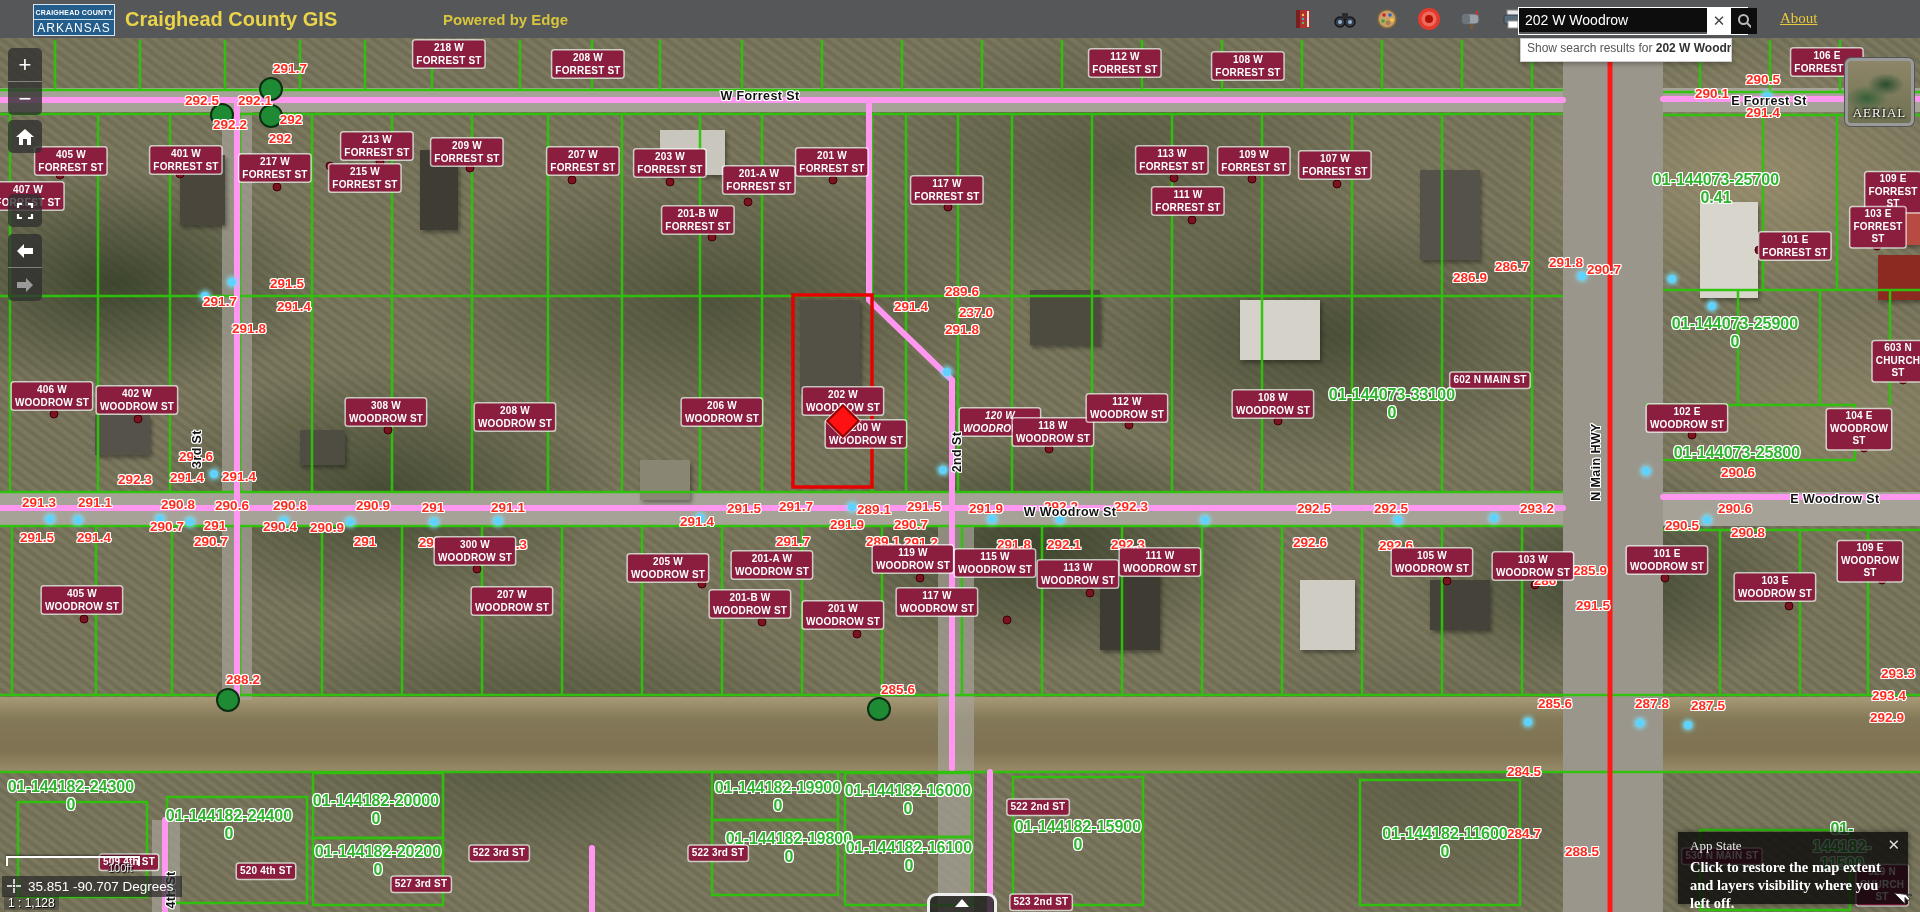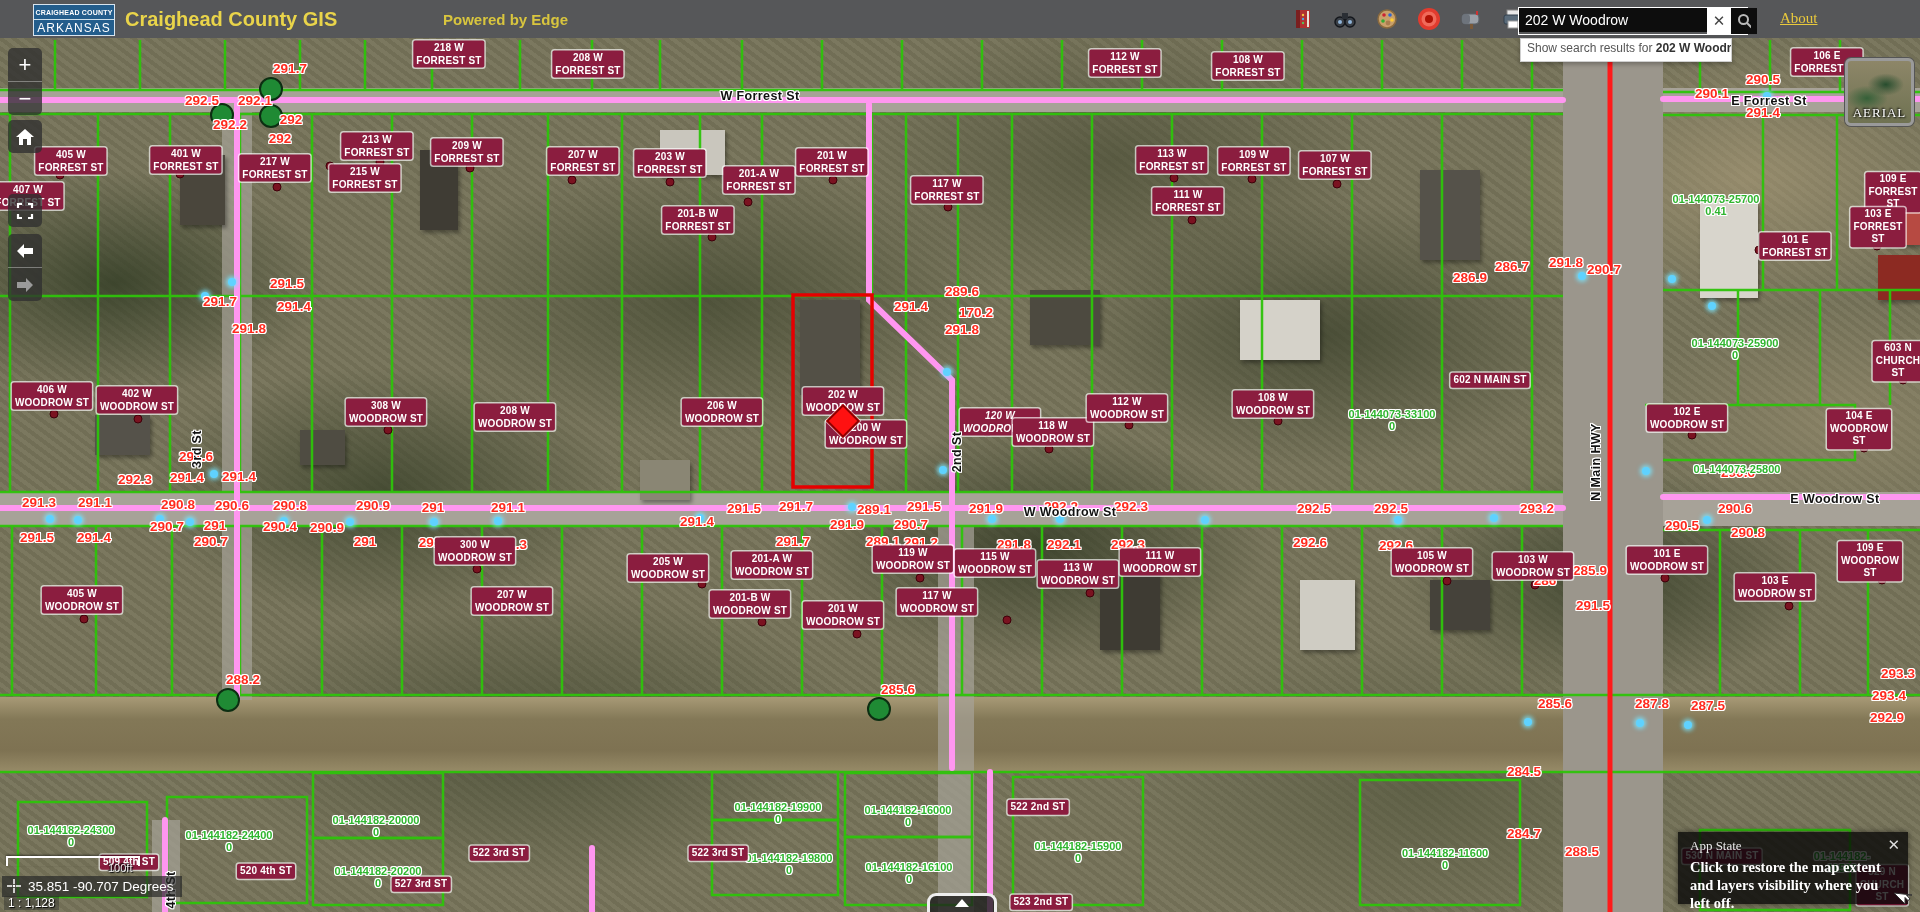--- a/index.html
+++ b/index.html
@@ -27,23 +27,23 @@
   .bldg{position:absolute;box-shadow:2px 3px 4px rgba(0,0,0,.35);}
   #parcel-svg{position:absolute;left:0;top:0;z-index:4;}
 
   
   .addr{position:absolute;z-index:7;transform:translate(-50%,-50%);background:#8b1d3f;color:#fff;
     font-size:10px;font-weight:bold;line-height:1.25;padding:1px 3px;border-radius:2px;text-align:center;
     white-space:pre-line;box-shadow:0 0 0 1.5px rgba(255,255,255,.65);letter-spacing:.2px;}
   .elev{position:absolute;z-index:6;transform:translate(-50%,-50%);color:#ff2a1e;font-size:13.5px;
     font-weight:bold;white-space:nowrap;
     text-shadow:-1px -1px 0 #fff,1px -1px 0 #fff,-1px 1px 0 #fff,1px 1px 0 #fff,0 -1px #fff,0 1px #fff,-1px 0 #fff,1px 0 #fff;}
-  .pid{position:absolute;z-index:6;transform:translate(-50%,-50%);color:#2fb52f;font-size:11px;
+  .pid{position:absolute;z-index:6;transform:translate(-50%,-50%);color:#2fb52f;font-size:16px;
     font-weight:bold;text-align:center;white-space:pre-line;line-height:1.1;
-    text-shadow:-1px -1px 0 #fff,1px -1px 0 #fff,-1px 1px 0 #fff,1px 1px 0 #fff,0 -1px #fff,0 1px #fff,-1px 0 #fff,1px 0 #fff;margin-top:16px;}
+    text-shadow:-1px -1px 0 #fff,1px -1px 0 #fff,-1px 1px 0 #fff,1px 1px 0 #fff,0 -1px #fff,0 1px #fff,-1px 0 #fff,1px 0 #fff;}
   .street{position:absolute;z-index:7;transform:translate(-50%,-50%);color:#111;font-size:12.5px;
     font-weight:bold;white-space:nowrap;letter-spacing:.4px;
     text-shadow:-1px -1px 0 #fff,1px -1px 0 #fff,-1px 1px 0 #fff,1px 1px 0 #fff,0 -1px #fff,0 1px #fff,-1px 0 #fff,1px 0 #fff;}
   .street.vert{transform:translate(-50%,-50%) rotate(-90deg);}
   .bench{position:absolute;z-index:5;width:8px;height:8px;border-radius:50%;transform:translate(-50%,-50%);
     background:#5fd2ff;box-shadow:0 0 4px 2px rgba(120,230,255,.8);}
   .adot{position:absolute;z-index:5;width:7px;height:7px;border-radius:50%;transform:translate(-50%,-50%);
     background:#7a1220;border:1px solid #3f000a;}
   .monu{position:absolute;z-index:5;width:20px;height:20px;border-radius:50%;transform:translate(-50%,-50%);
     background:#1f8a34;border:2px solid #0c2e12;}
@@ -316,21 +316,21 @@
       <div class="elev" style="left: 255px; top: 100px;">292.1</div>
       <div class="elev" style="left: 230px; top: 124px;">292.2</div>
       <div class="elev" style="left: 291px; top: 119px;">292</div>
       <div class="elev" style="left: 280px; top: 138px;">292</div>
       <div class="elev" style="left: 287px; top: 283px;">291.5</div>
       <div class="elev" style="left: 220px; top: 301px;">291.7</div>
       <div class="elev" style="left: 294px; top: 306px;">291.4</div>
       <div class="elev" style="left: 249px; top: 328px;">291.8</div>
       <div class="elev" style="left: 962px; top: 291px;">289.6</div>
       <div class="elev" style="left: 911px; top: 306px;">291.4</div>
-      <div class="elev" style="left: 976px; top: 312px;">170.2</div>
+      <div class="elev" style="left: 976px; top: 312px;">237.0</div>
       <div class="elev" style="left: 962px; top: 329px;">291.8</div>
       <div class="elev" style="left: 1712px; top: 93px;">290.1</div>
       <div class="elev" style="left: 1763px; top: 79px;">290.5</div>
       <div class="elev" style="left: 1763px; top: 112px;">291.4</div>
       <div class="elev" style="left: 1470px; top: 277px;">286.9</div>
       <div class="elev" style="left: 1512px; top: 266px;">286.7</div>
       <div class="elev" style="left: 1566px; top: 262px;">291.8</div>
       <div class="elev" style="left: 1604px; top: 269px;">290.7</div>
       <div class="elev" style="left: 196px; top: 456px;">291.6</div>
       <div class="elev" style="left: 135px; top: 479px;">292.3</div>
@@ -394,21 +394,21 @@
       <div class="elev" style="left: 1524px; top: 771px;">284.5</div>
       <div class="elev" style="left: 1524px; top: 833px;">284.7</div>
       <div class="elev" style="left: 1582px; top: 851px;">288.5</div>
       <div class="pid" style="left: 1716px; top: 189px;">01-144073-25700
 0.41</div>
       <div class="pid" style="left: 1735px; top: 333px;">01-144073-25900
 0</div>
       <div class="pid" style="left: 1392px; top: 404px;">01-144073-33100
 0</div>
       <div class="pid" style="left: 1737px; top: 453px;">01-144073-25800</div>
-      <div class="pid" style="left: 71px; top: 820px;">01-144182-24300
+      <div class="pid" style="left: 71px; top: 796px;">01-144182-24300
 0</div>
       <div class="pid" style="left: 229px; top: 825px;">01-144182-24400
 0</div>
       <div class="pid" style="left: 376px; top: 810px;">01-144182-20000
 0</div>
       <div class="pid" style="left: 378px; top: 861px;">01-144182-20200
 0</div>
       <div class="pid" style="left: 778px; top: 797px;">01-144182-19900
 0</div>
       <div class="pid" style="left: 789px; top: 848px;">01-144182-19800

